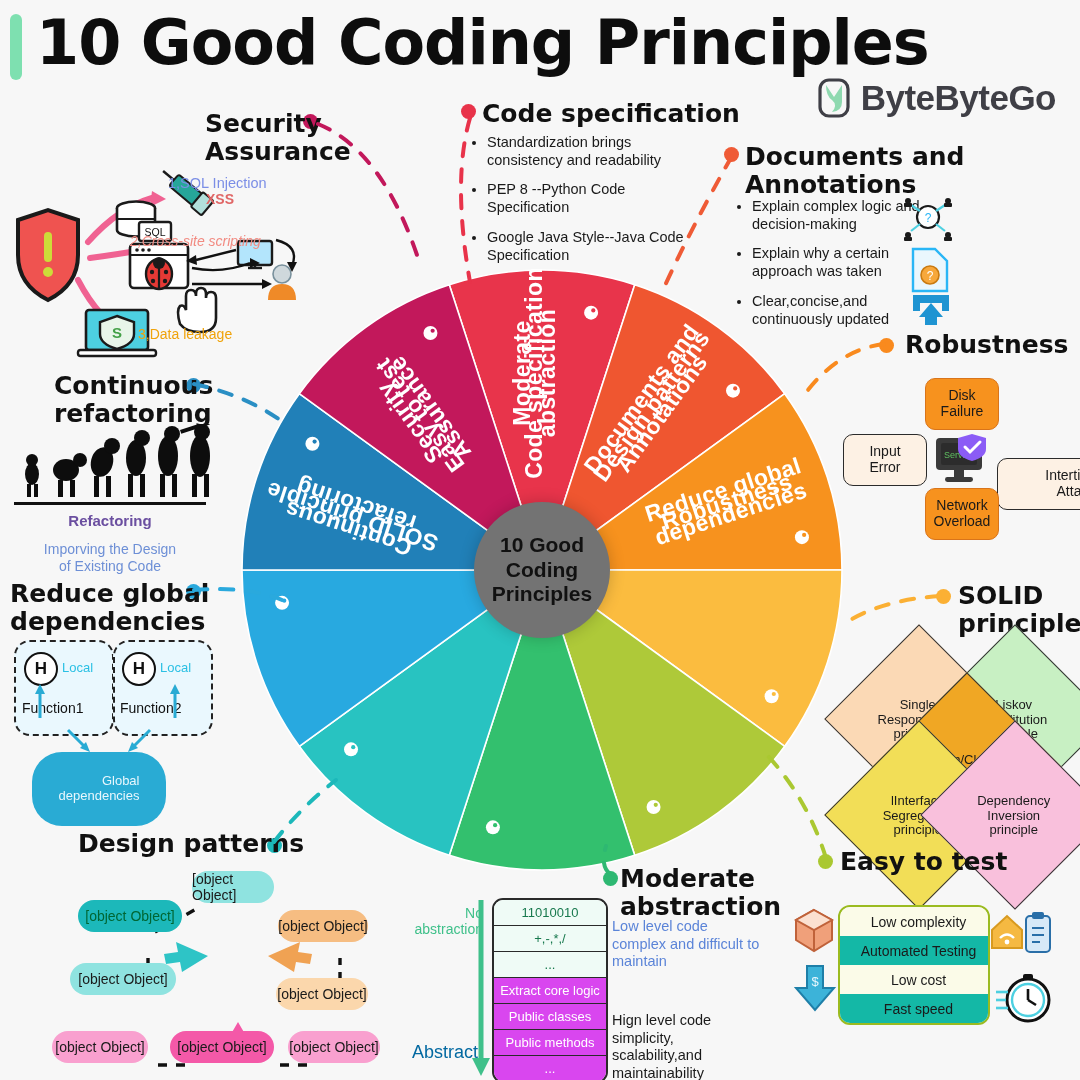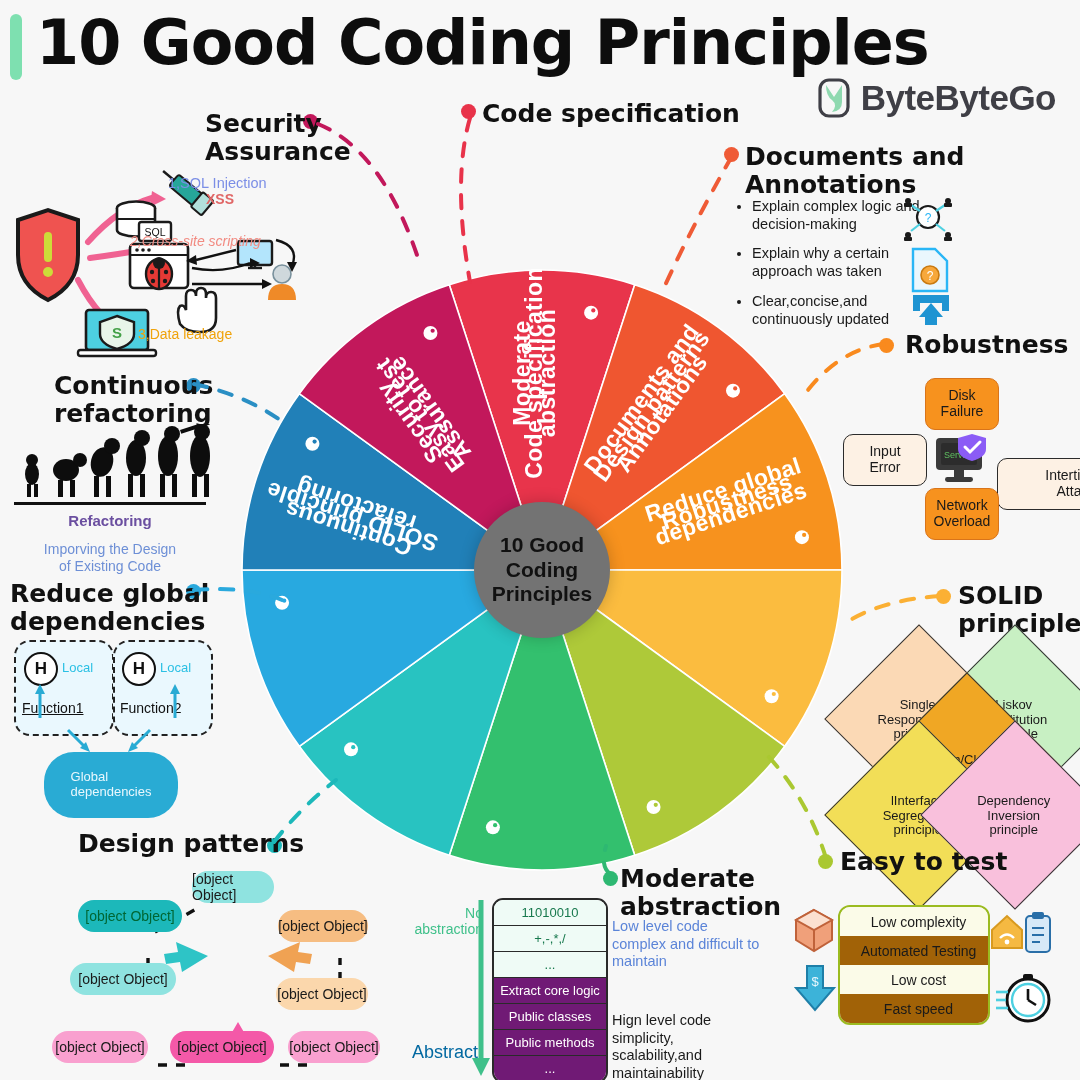--- a/index.html
+++ b/index.html
@@ -64,31 +64,31 @@
   .dia{position:absolute;width:132px;height:132px;transform:rotate(45deg);border:1.4px solid #333;}
   .dia span{display:block;transform:rotate(-45deg);width:150px;text-align:center;font-size:13px;
             line-height:1.12;color:#1a1a1a;position:absolute;left:-9px;top:46px;white-space:pre-line;}
 
   
   #easy-hd{left:840px;top:848px;}
   #et-dot{left:818px;top:854px;background:#aac831;}
   #et-stack{left:838px;top:905px;width:148px;border:2.5px solid #9bbb20;border-radius:12px;overflow:hidden;}
   #et-stack div{height:29px;display:flex;align-items:center;justify-content:center;font-size:14px;color:#1a1a1a;padding-left:9px;}
   #et-stack div.o{background:#fbfbe8;}
-  #et-stack div.g{background:#a16207;}
+  #et-stack div.g{background:#14b8a6;}
 
   
   #mod-hd{left:620px;top:865px;}
   #md-dot{left:603px;top:871px;background:#2eb872;}
   #ab-stack{left:492px;top:898px;width:112px;border:2.5px solid #2a2a2a;border-radius:11px;overflow:hidden;background:#fff;}
   #ab-stack div{height:25px;display:flex;align-items:center;justify-content:center;font-size:13px;
                 border-bottom:1.6px solid #2a2a2a;}
   #ab-stack div:last-child{border-bottom:none;}
   #ab-stack div.pale{background:#effbf6;color:#18794e;}
-  #ab-stack div.green{background:#701a75;color:#fff;}
+  #ab-stack div.green{background:#d946ef;color:#fff;}
   #noabs{left:393px;top:905px;width:90px;text-align:right;font-size:14px;color:#3fc08a;line-height:1.15;}
   #absw{left:412px;top:1042px;font-size:18px;color:#0369a1;}
   #lowlvl{left:612px;top:918px;width:150px;font-size:14.5px;color:#5b84d8;line-height:1.22;}
   #highlvl{left:612px;top:1012px;width:150px;font-size:14.5px;color:#1a1a1a;line-height:1.22;}
 
   
   #dp-hd{left:78px;top:830px;}
   #dp-dot{left:267px;top:838px;background:#1cb8ba;}
   .pill{position:absolute;border-radius:16px;display:flex;align-items:center;justify-content:center;
         font-size:14px;color:#1a1a1a;height:32px;}
@@ -98,22 +98,22 @@
         color:#1a1a1a;white-space:pre-line;}
 
   
   #rg-hd{left:10px;top:580px;}
   #rg-dot{left:186px;top:584px;background:#2aa9dd;}
   .fbox{position:absolute;width:96px;height:92px;border:2px dashed #222;border-radius:16px;background:#eaf8fe;}
   .hcirc{position:absolute;width:30px;height:30px;border-radius:50%;border:2.5px solid #111;background:#fff;
          display:flex;align-items:center;justify-content:center;font-size:17px;font-weight:bold;color:#111;}
   .local{position:absolute;font-size:13px;color:#2bc0e4;}
   .fname{position:absolute;font-size:14px;color:#111;}
-  #cloud{left:44px;top:752px;width:134px;height:66px;background:#29abd4;border-radius:30px;
-         display:flex;align-items:center;justify-content:center;text-align:left;font-size:13px;
+  #cloud{left:32px;top:752px;width:134px;height:74px;background:#29abd4;border-radius:30px;
+         display:flex;align-items:center;justify-content:center;text-align:right;font-size:13px;
          color:#e8f7fd;line-height:1.15;white-space:pre-line;}
 
   
   #cr-hd{left:54px;top:372px;}
   #cr-dot{left:186px;top:378px;background:#2a8fc4;}
   #refac{left:10px;top:512px;width:200px;text-align:center;font-size:15px;font-weight:bold;color:#6b4fa0;}
   #refac2{left:10px;top:533px;width:200px;text-align:center;font-size:14px;color:#6d8fd6;line-height:1.2;margin-top:8px;}
   #evo-line{left:14px;top:502px;width:192px;height:3px;background:#111;}
 </style>
 </head>
@@ -281,20 +281,25 @@
     <path d="M117 166 L134 172 L134 184 Q134 194 117 199 Q100 194 100 184 L100 172 Z" fill="#e8f5e9" stroke="#1a1a1a" stroke-width="2.4"></path>
     <text x="117" y="188" font-size="15" font-weight="bold" text-anchor="middle" fill="#43a047" font-family="Liberation Sans, sans-serif">S</text>
   </svg>
 
   <div class="abs" id="sqlinj">1,SQL Injection</div>
   <div class="abs" id="xsslbl2">2,Cross-site scripting</div>
   <div class="abs" id="leak">3,Data leakage</div>
 
   <div class="abs dot" id="cs-dot"></div>
   <div class="abs hd" id="codespec-hd">Code specification</div>
+  <ul class="abs bullets" id="codespec-list">
+    <li>Standardization brings consistency and readability</li>
+    <li>PEP 8 --Python Code Specification</li>
+    <li>Google Java Style--Java Code Specification</li>
+  </ul>
 
   <div class="abs dot" id="doc-dot"></div>
   <div class="abs hd" id="docs-hd" style="white-space:pre-line;">Documents and
 Annotations</div>
   <ul class="abs bullets" id="docs-list">
     <li>Explain complex logic and decision-making</li>
     <li>Explain why a certain approach was taken</li>
     <li>Clear,concise,and continuously updated</li>
   </ul>
   <svg class="abs" style="left:893px;top:195px;" width="70" height="130">
@@ -466,21 +471,21 @@
   <div class="pill" style="left:170px;top:1031px;width:104px;background:#f459a8;">[object Object]</div>
   <div class="pill" style="left:288px;top:1031px;width:92px;background:#f9a0cf;">[object Object]</div>
 
   <div class="abs dot" id="rg-dot"></div>
   <div class="abs hd" id="rg-hd" style="white-space:pre-line;">Reduce global
 dependencies</div>
 
   <div class="fbox" style="left:14px;top:640px;"></div>
   <div class="hcirc" style="left:24px;top:652px;">H</div>
   <div class="local" style="left:62px;top:660px;">Local</div>
-  <div class="fname" style="left:22px;top:700px;text-decoration:underline;">Function1</div>
+  <div class="fname" style="left:22px;top:700px;">Function1</div>
 
   <div class="fbox" style="left:113px;top:640px;"></div>
   <div class="hcirc" style="left:122px;top:652px;">H</div>
   <div class="local" style="left:160px;top:660px;">Local</div>
   <div class="fname" style="left:120px;top:700px;">Function2</div>
 
   <svg class="abs" style="left:10px;top:648px;" width="210" height="110">
     <line x1="30" y1="70" x2="30" y2="44" stroke="#29abd4" stroke-width="3"></line>
       <polygon points="25,46 35,46 30,36" fill="#29abd4"></polygon>
     <line x1="165" y1="70" x2="165" y2="44" stroke="#29abd4" stroke-width="3"></line>

